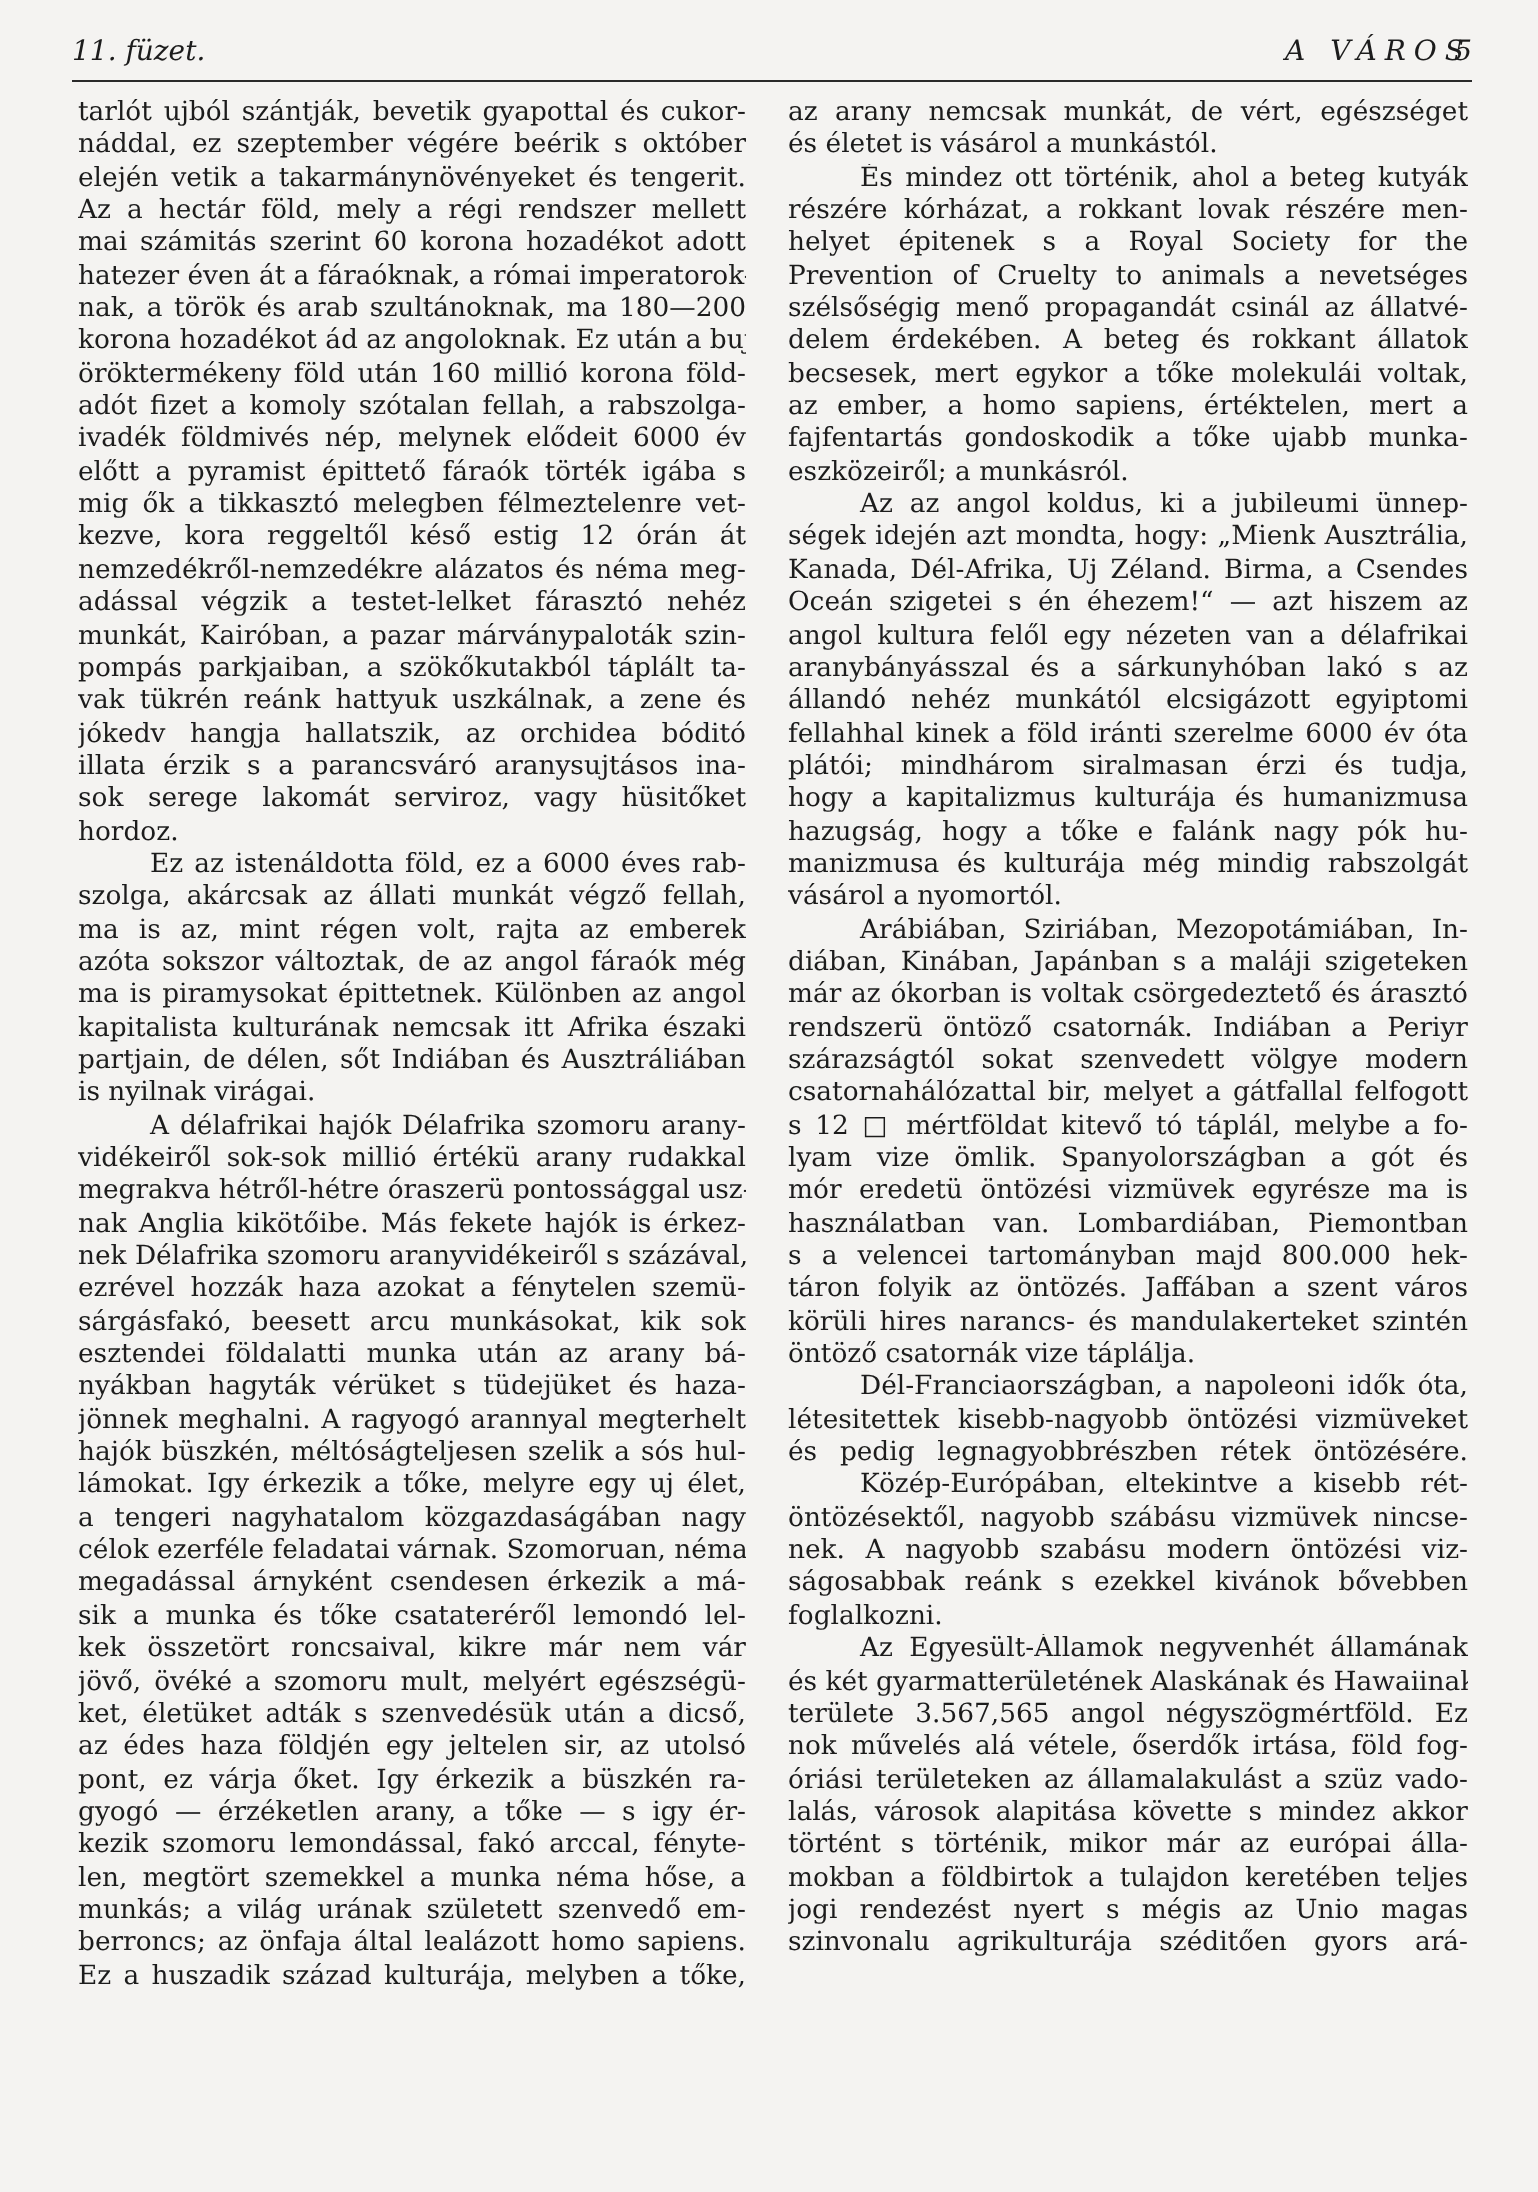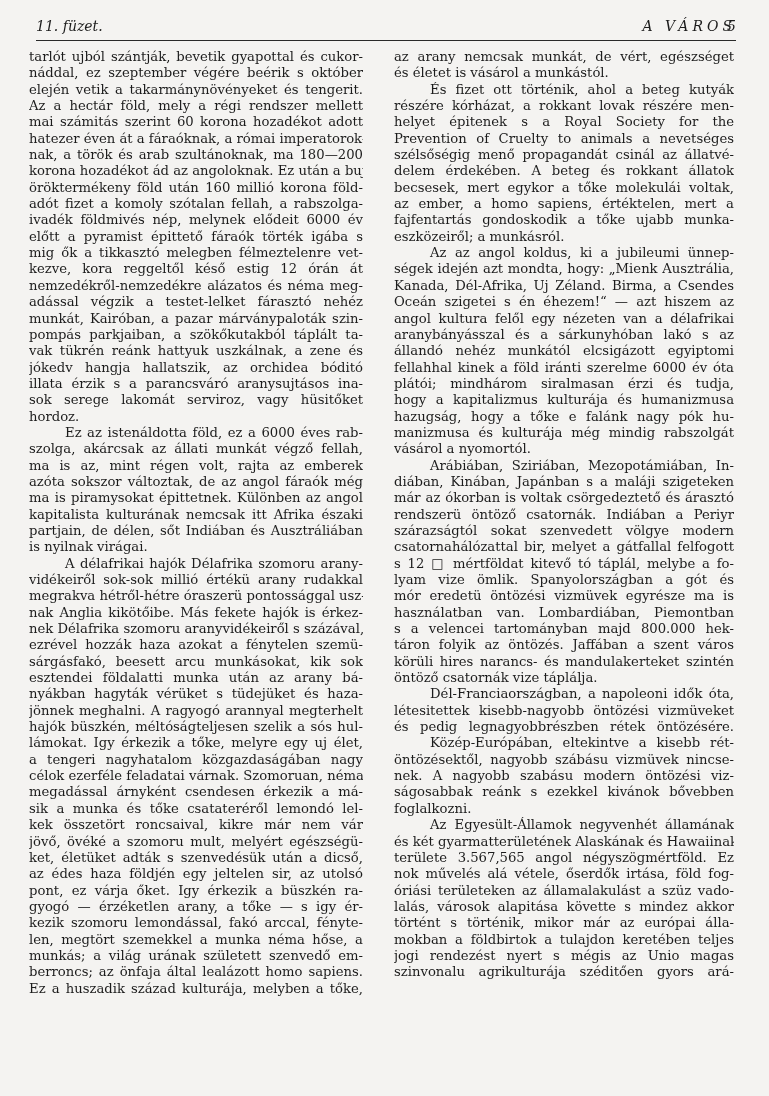--- a/index.html
+++ b/index.html
@@ -20,21 +20,21 @@
   .hdr-center { position: absolute; left: 0; right: 0; top: 0; text-align: right; letter-spacing: 4px; }
   .hdr-right { position: absolute; right: 0; top: 0; }
   .header-rule {
     position: absolute; left: 36px; top: 40px; width: 700px; height: 0;
     border-top: 1.5px solid #2a2a2a;
   }
   .column {
     position: absolute; top: 49px; width: 334px;
     font-size: 13.2px; line-height: 16.35px;
   }
-  .col-left { left: 29px; }
+  .col-left { left: 39px; }
   .col-right { left: 394px; width: 340px; }
   .line {
     display: block; white-space: nowrap;
     text-align: justify; text-align-last: justify;
     height: 16.35px; overflow: hidden;
   }
   .line.last { text-align-last: left; }
   .line.indent { padding-left: 36px; }
 </style>
 </head>
@@ -103,21 +103,21 @@
     <span class="line">gyogó — érzéketlen arany, a tőke — s igy ér-</span>
     <span class="line">kezik szomoru lemondással, fakó arccal, fényte-</span>
     <span class="line">len, megtört szemekkel a munka néma hőse, a</span>
     <span class="line">munkás; a világ urának született szenvedő em-</span>
     <span class="line">berroncs; az önfaja által lealázott homo sapiens.</span>
     <span class="line">Ez a huszadik század kulturája, melyben a tőke,</span>
   </div>
 <div class="column col-right" id="col-right">
     <span class="line">az arany nemcsak munkát, de vért, egészséget</span>
     <span class="line last">és életet is vásárol a munkástól.</span>
-    <span class="line indent">És fizet ott történik, ahol a beteg kutyák</span>
+    <span class="line indent">És mindez ott történik, ahol a beteg kutyák</span>
     <span class="line">részére kórházat, a rokkant lovak részére men-</span>
     <span class="line">helyet épitenek s a Royal Society for the</span>
     <span class="line">Prevention of Cruelty to animals a nevetséges</span>
     <span class="line">szélsőségig menő propagandát csinál az állatvé-</span>
     <span class="line">delem érdekében. A beteg és rokkant állatok</span>
     <span class="line">becsesek, mert egykor a tőke molekulái voltak,</span>
     <span class="line">az ember, a homo sapiens, értéktelen, mert a</span>
     <span class="line">fajfentartás gondoskodik a tőke ujabb munka-</span>
     <span class="line last">eszközeiről; a munkásról.</span>
     <span class="line indent">Az az angol koldus, ki a jubileumi ünnep-</span>

